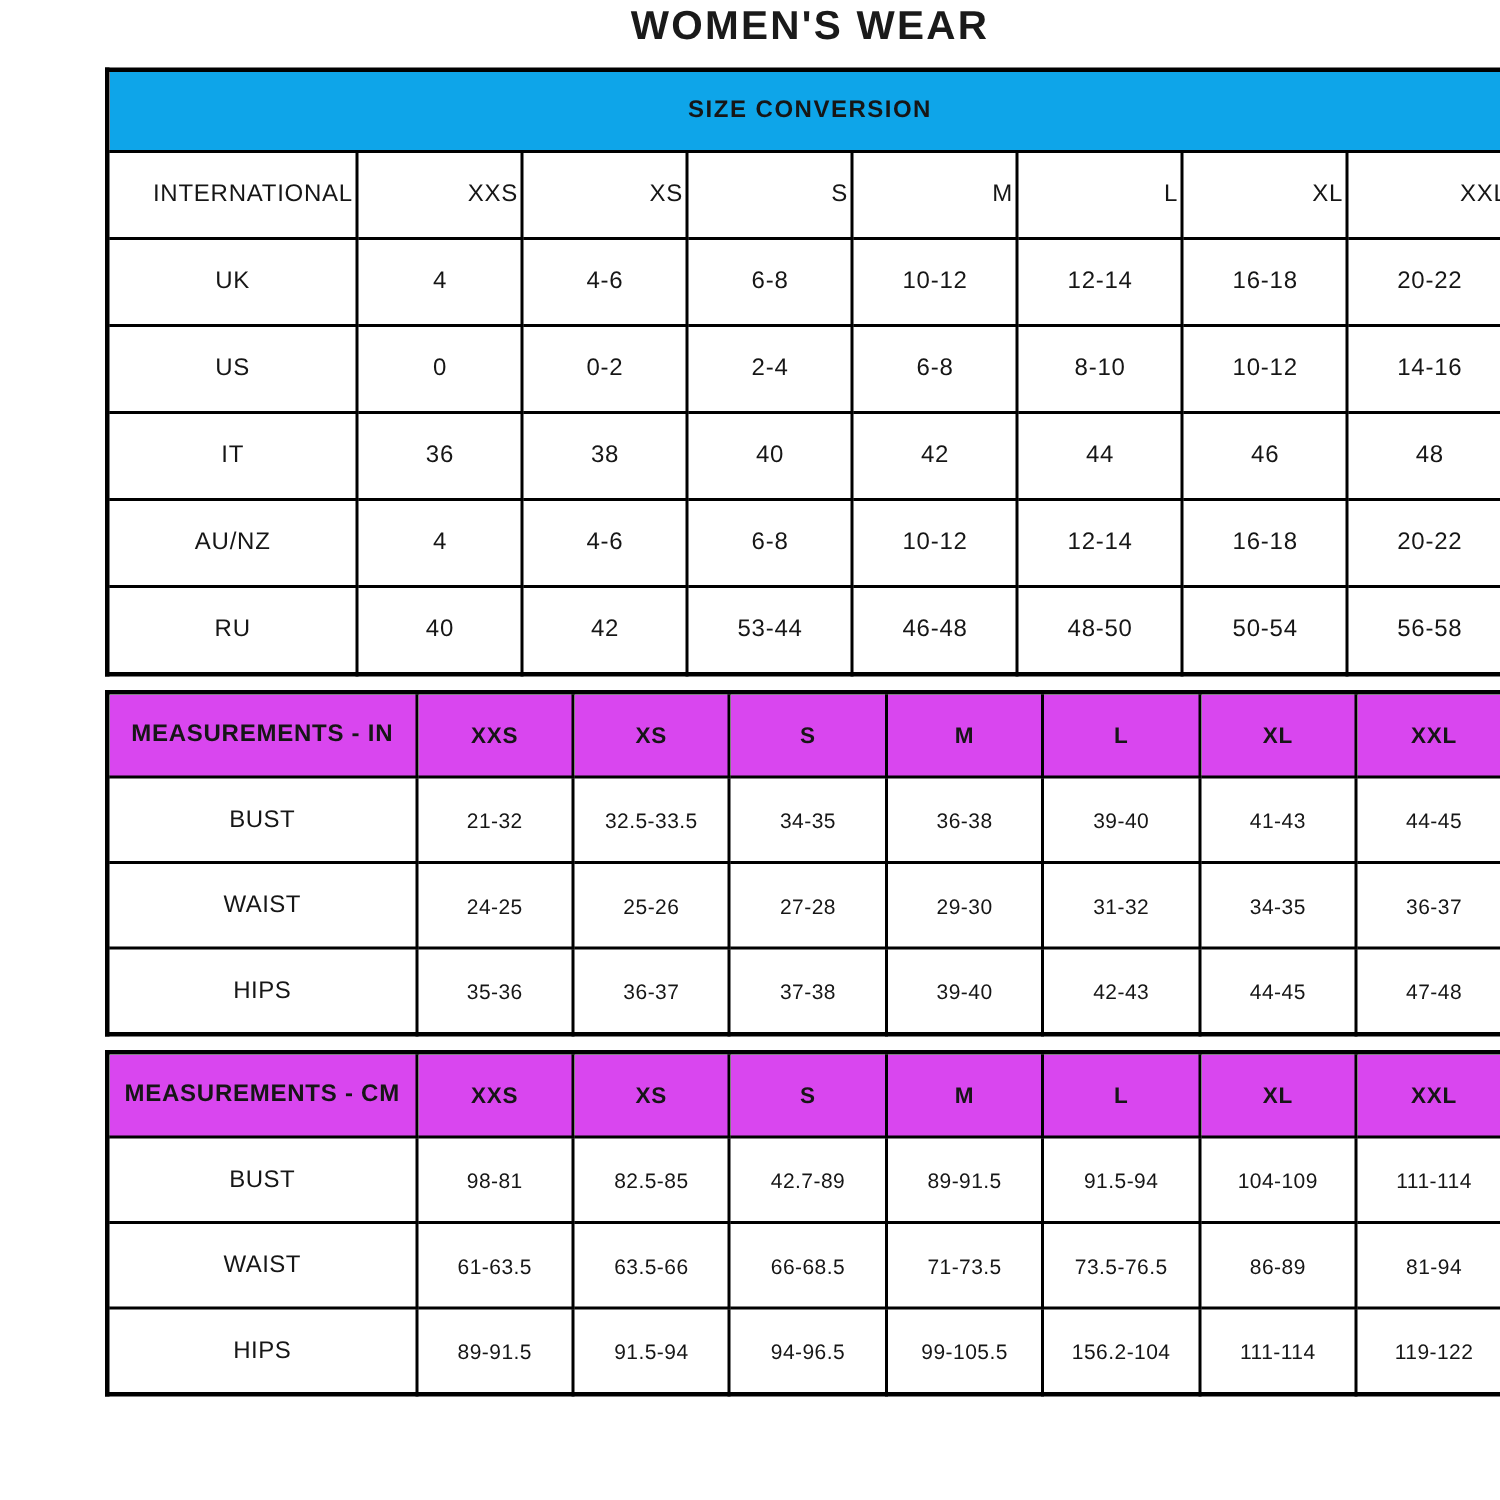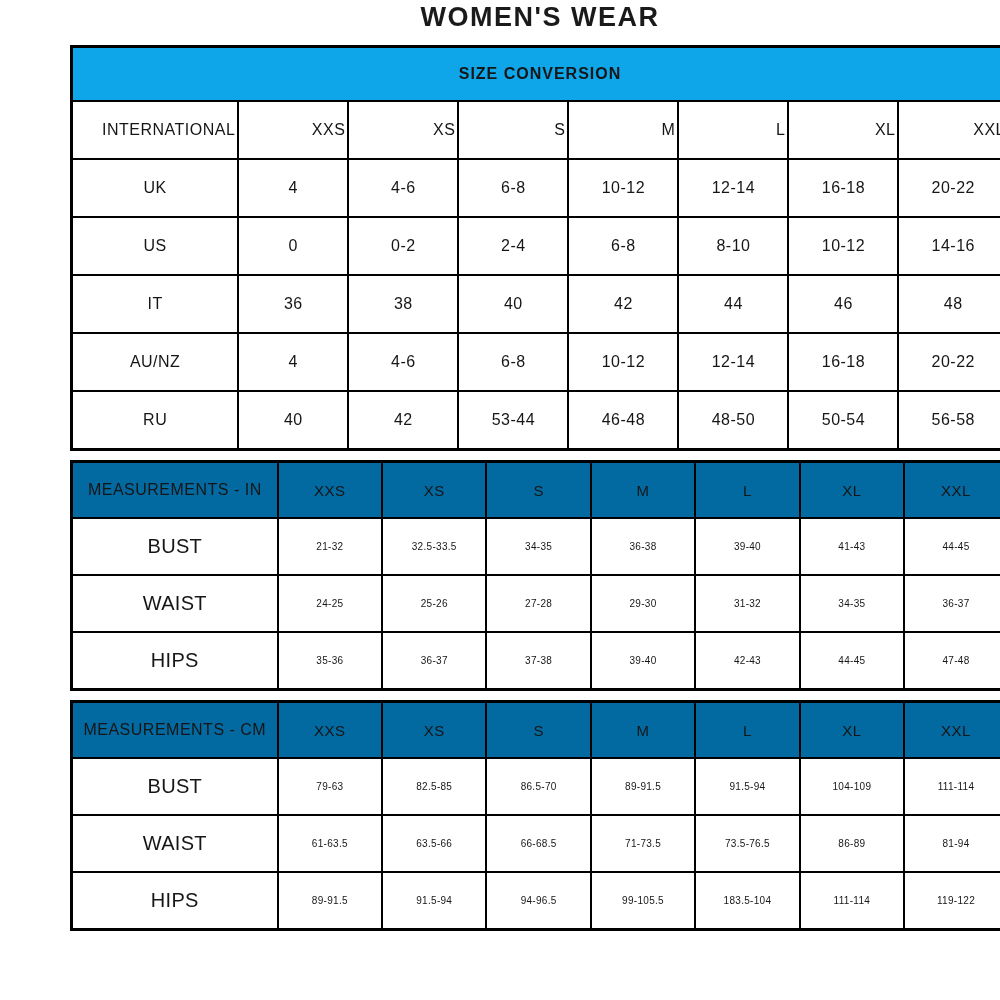--- a/index.html
+++ b/index.html
@@ -54,35 +54,35 @@
     text-align: right;
   }
   .tbl-conv .data-row td {
     height: 56px;
     font-size: 16px;
     letter-spacing: 0.5px;
   }
   
   .tbl-meas .head-row td {
     height: 54px;
-    background: #0369a1;
-    font-weight: 400;
+    background: #d946ef;
+    font-weight: 700;
     font-size: 15px;
     letter-spacing: 0.5px;
   }
   .tbl-meas .head-row td.lab {
     font-size: 16px;
   }
   .tbl-meas .data-row td {
     height: 55px;
-    font-size: 10px;
+    font-size: 14px;
     letter-spacing: 0.3px;
   }
   .tbl-meas .data-row td.lab {
-    font-size: 20px;
+    font-size: 16px;
   }
 </style>
 </head>
 <body>
 
 <div class="page">
 
   <h1 class="page-title">WOMEN'S WEAR</h1>
 
   <table class="tbl-conv">
@@ -235,23 +235,23 @@
         <td>XXS</td>
         <td>XS</td>
         <td>S</td>
         <td>M</td>
         <td>L</td>
         <td>XL</td>
         <td>XXL</td>
       </tr>
       <tr class="data-row">
         <td class="lab">BUST</td>
-        <td>79-63</td>
+        <td>98-81</td>
         <td>82.5-85</td>
-        <td>86.5-70</td>
+        <td>42.7-89</td>
         <td>89-91.5</td>
         <td>91.5-94</td>
         <td>104-109</td>
         <td>111-114</td>
       </tr>
       <tr class="data-row">
         <td class="lab">WAIST</td>
         <td>61-63.5</td>
         <td>63.5-66</td>
         <td>66-68.5</td>
@@ -259,20 +259,20 @@
         <td>73.5-76.5</td>
         <td>86-89</td>
         <td>81-94</td>
       </tr>
       <tr class="data-row">
         <td class="lab">HIPS</td>
         <td>89-91.5</td>
         <td>91.5-94</td>
         <td>94-96.5</td>
         <td>99-105.5</td>
-        <td>183.5-104</td>
+        <td>156.2-104</td>
         <td>111-114</td>
         <td>119-122</td>
       </tr>
     </tbody>
   </table>
 
 </div>
 
 </body></html>

